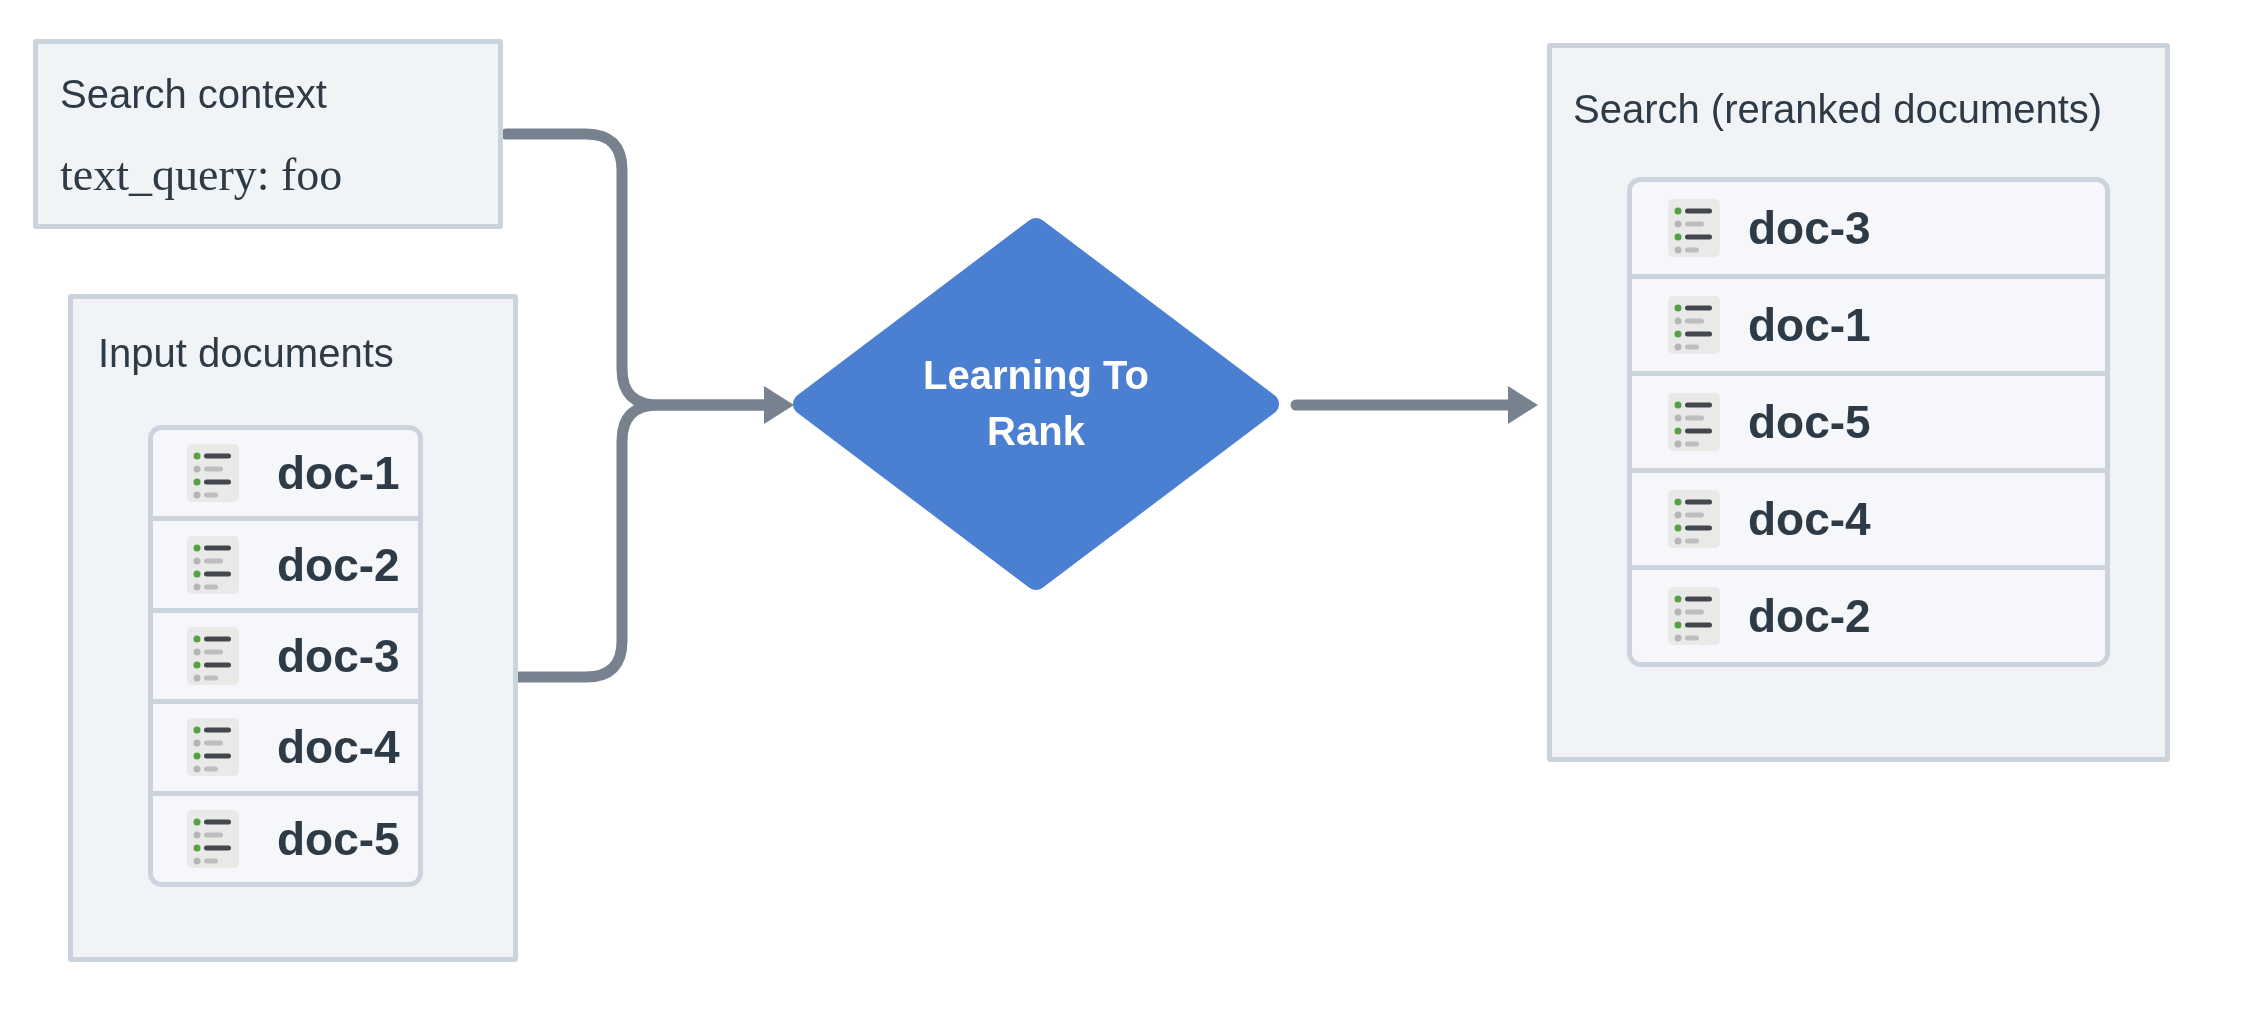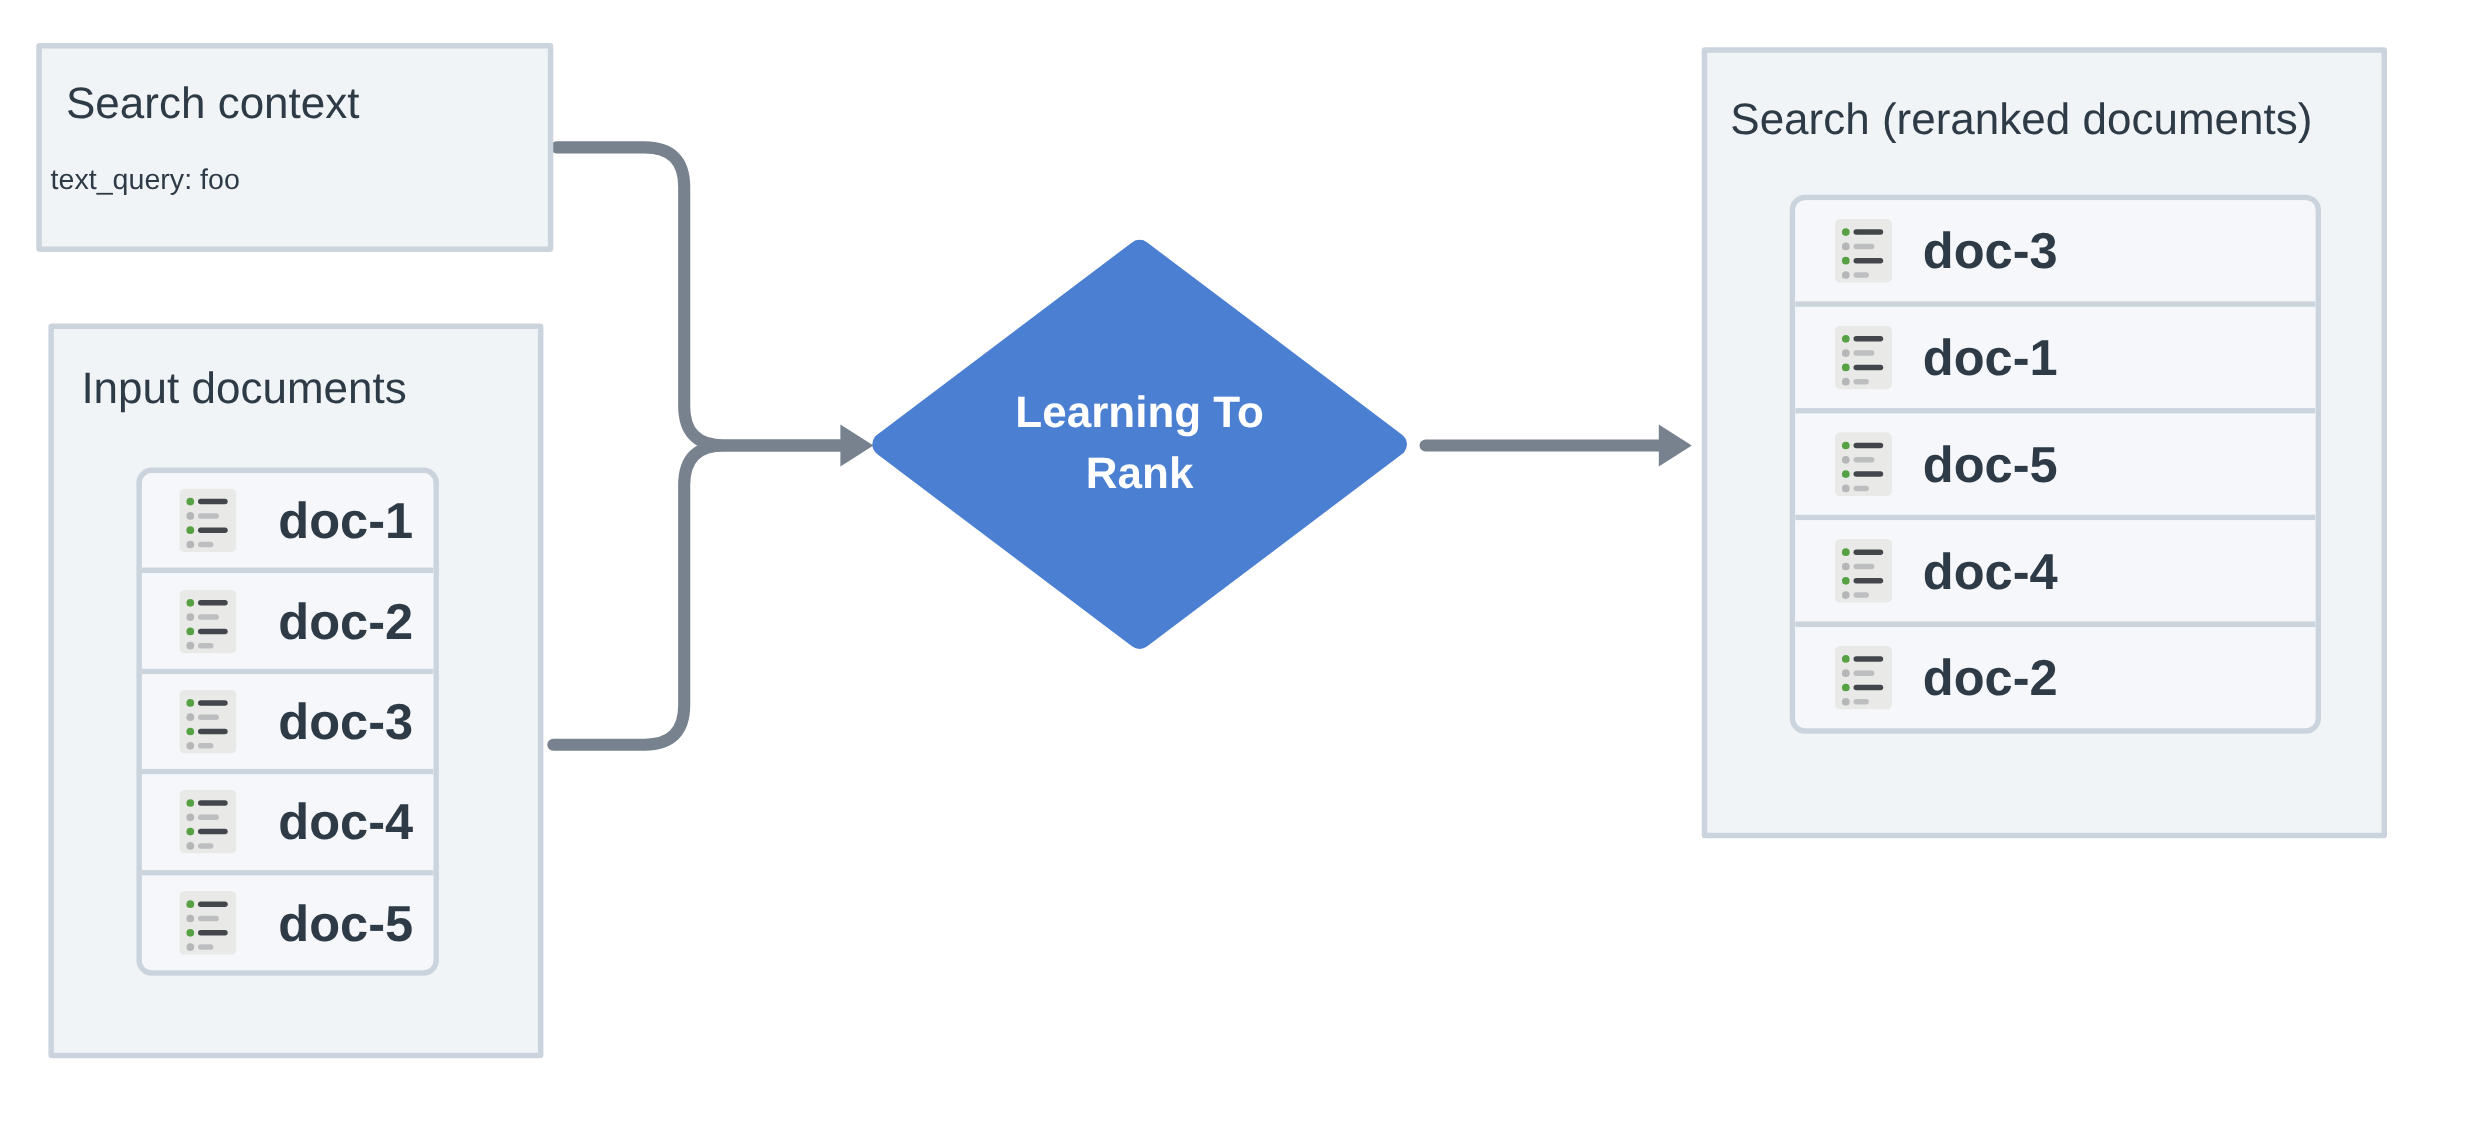--- a/index.html
+++ b/index.html
@@ -40,43 +40,44 @@
   }
   
   .panel {
     position: absolute;
     box-sizing: border-box;
     background: var(--panel-fill, #f1f4f7);
     border: 5px solid var(--panel-border, #cbd4dd);
     border-radius: 3px;
   }
   #search-box  { left: 33px;   top: 39px;  width: 470px; height: 190px; }
-  #input-box   { left: 44px;   top: 294px; width: 450px; height: 668px; }
+  #input-box   { left: 68px;   top: 294px; width: 450px; height: 668px; }
   #output-box  { left: 1547px; top: 43px;  width: 623px; height: 719px; }
 
   .panel-title {
     position: absolute;
     font-size: 40px;
     font-weight: normal;
     color: var(--text-dark, #2e3b47);
     line-height: 1.2;
     white-space: nowrap;
   }
   #search-box .panel-title { left: 22px; top: 26px; }
   #input-box  .panel-title { left: 25px; top: 30px; }
   #output-box .panel-title { left: 21px; top: 37px; }
 
   .query-text {
     position: absolute;
-    left: 8px;
+    left: 22px;
     top: 104px;
-    font-size: 26px;
+    font-size: 46px;
     font-weight: 400;
     color: var(--text-dark, #2e3b47);
     white-space: nowrap;
+    font-family: Liberation Serif, serif;
   }
 
   
   .doc-list {
     position: absolute;
     box-sizing: border-box;
     display: flex;
     flex-direction: column;
     border: 5px solid var(--panel-border, #cbd4dd);
     border-radius: 14px;

